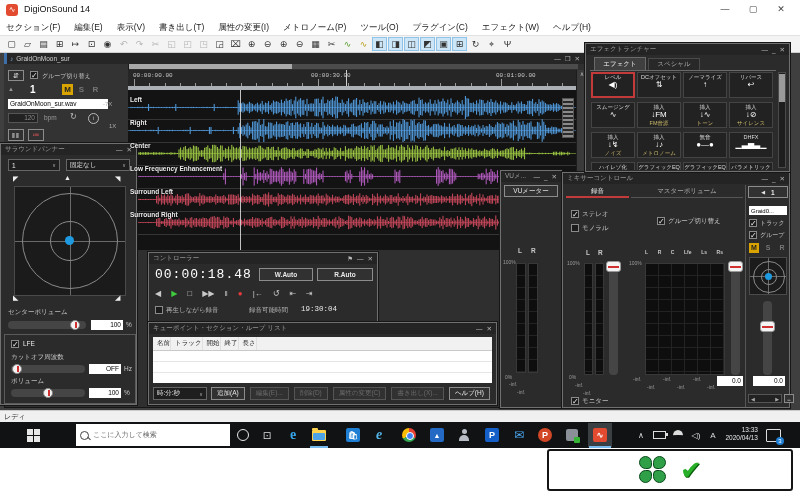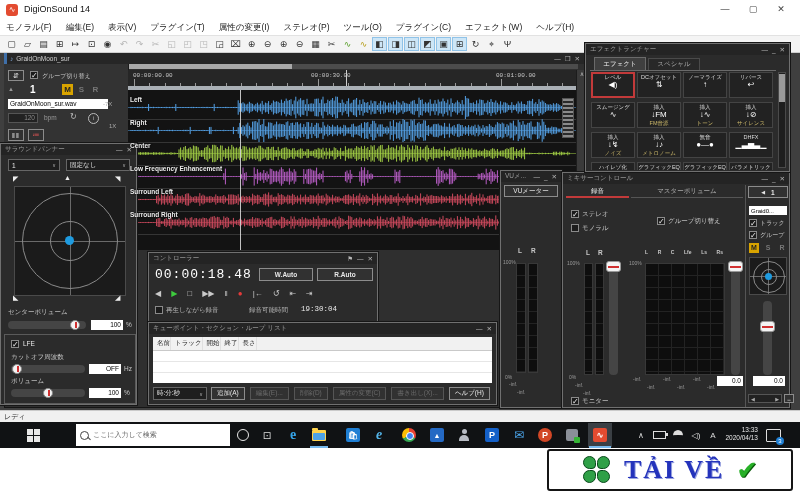--- a/index.html
+++ b/index.html
@@ -115,26 +115,26 @@
   <div class="abs titlebar">
     <div class="abs app-logo">∿</div>
     <div class="abs app-title">DigiOnSound 14</div>
     <div class="abs winbtn" style="left:714px;">—</div>
     <div class="abs winbtn" style="left:742px;">▢</div>
     <div class="abs winbtn" style="left:770px;">✕</div>
   </div>
 
   <div class="abs menubar">
 
-  <span>モノラル(F)</span>
+  <span>セクション(F)</span>
       <span>編集(E)</span>
       <span>表示(V)</span>
-      <span>プラグイン(T)</span>
+      <span>書き出し(T)</span>
       <span>属性の変更(I)</span>
-      <span>ステレオ(P)</span>
+      <span>メトロノーム(P)</span>
       <span>ツール(O)</span>
       <span>プラグイン(C)</span>
       <span>エフェクト(W)</span>
       <span>ヘルプ(H)</span>
     </div>
 
   <div class="abs toolbar">
 
   <span class="tbtn">▢</span>
       <span class="tbtn">▱</span>
@@ -710,17 +710,16 @@
   </div>
 
   <div class="abs" style="left:0;top:448px;width:800px;height:48px;background:#fff;"></div>
   <div class="abs overlay">
     <span class="clover">
       <i style="left:1px;top:1px;transform:rotate(-90deg);"></i>
       <i style="left:15px;top:1px;transform:rotate(0deg);"></i>
       <i style="left:1px;top:15px;transform:rotate(180deg);"></i>
       <i style="left:15px;top:15px;transform:rotate(90deg);"></i>
     </span>
-    <span class="tai-text">TẢI VỀ</span>
     <span class="check">✔</span>
   </div>
 
 </div>
 
 </body></html>

